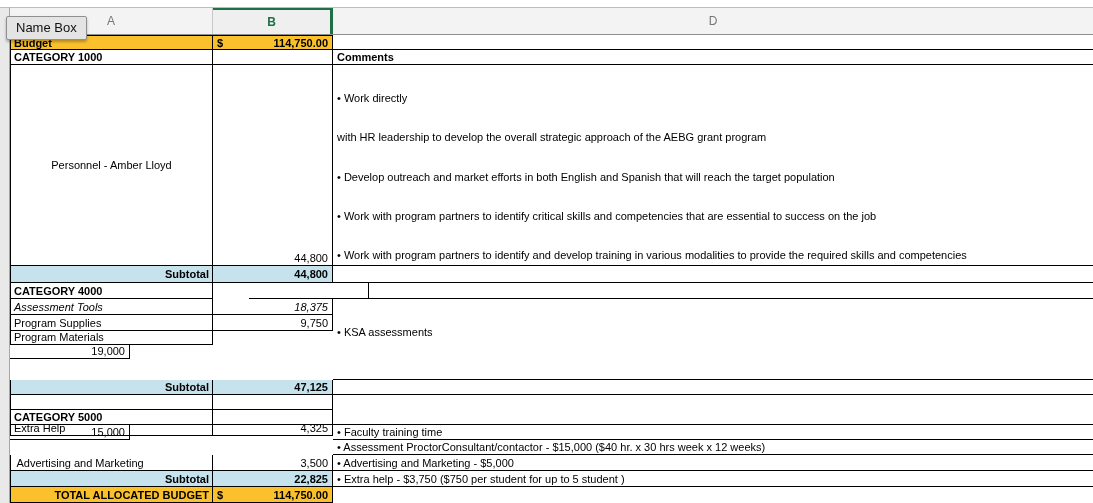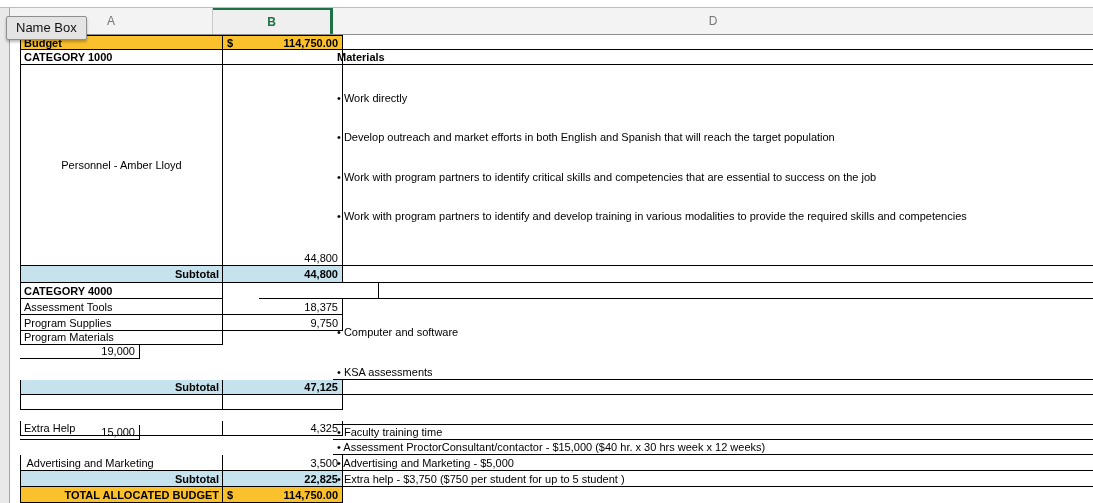--- a/index.html
+++ b/index.html
@@ -26,21 +26,21 @@
     position:absolute; left:0; top:7px; width:10px; height:496px;
     background:#E9E9E9; border-right:1px solid #A6A6A6; border-top:1px solid #BDBDBD;
   }
   .tooltip {
     position:absolute; left:6px; top:16px; z-index:9;
     background:#E4E4E4; border:1px solid #8F8F8F; border-radius:2px;
     padding:3px 9px 4px 9px; font-size:13px; color:#111;
     box-shadow:0 2px 3px rgba(0,0,0,.28); white-space:nowrap;
   }
   
-  .grid { position:absolute; left:10px; top:35px; width:323px; height:468px;margin-left:10px; }
+  .grid { position:absolute; left:10px; top:35px; width:323px; height:468px; }
   .row { position:absolute; left:0; display:flex; }
   .cell { position:relative; display:flex; align-items:center; overflow:hidden; white-space:pre; }
   .ca { width:203px; border-left:1px solid #000; border-right:1px solid #000; border-bottom:1px solid #000; padding:0 3px; }
   .cb { width:120px; border-right:1px solid #000; border-bottom:1px solid #000; padding:0 4px; }
   .bt { border-top:1px solid #000; }
   .bold { font-weight:bold; }
   .rt { justify-content:flex-end; text-align:right; }
   .ctr { justify-content:center; }
   .vbot { align-items:flex-end; padding-bottom:1px; }
   .gold { background:#FBC12D; }
@@ -92,21 +92,21 @@
     <div class="row" style="top:231px;height:17px;">
       <div class="cell ca blue bold rt">Subtotal</div>
       <div class="cell cb blue bold rt">44,800</div>
     </div>
 
     <div class="row" style="top:248px;height:16px;gap:36px;">
       <div class="cell ca bold">CATEGORY 4000</div>
       <div class="cell cb"></div>
     </div>
 
-    <div class="row" style="top:264px;height:16px;">
+    <div class="row" style="top:264px;height:16px;font-style:italic;">
       <div class="cell ca">Assessment Tools</div>
       <div class="cell cb rt">18,375</div>
     </div>
 
     <div class="row" style="top:280px;height:16px;">
       <div class="cell ca">Program Supplies</div>
       <div class="cell cb rt">9,750</div>
     </div>
 
     <div class="row" style="top:296px;height:49px;flex-direction:column;">
@@ -117,20 +117,24 @@
     <div class="row" style="top:345px;height:15px;">
       <div class="cell ca blue bold rt">Subtotal</div>
       <div class="cell cb blue bold rt">47,125</div>
     </div>
 
     <div class="row" style="top:360px;height:15px;">
       <div class="cell ca"></div>
       <div class="cell cb"></div>
     </div>
 
+    <div class="row" style="top:375px;height:15px;">
+      <div class="cell ca bold">CATEGORY 5000</div>
+      <div class="cell cb"></div>
+    </div>
 
     <div class="row" style="top:390px;height:15px;">
       <div class="cell cb rt">15,000</div>
     </div>
 
     <div class="row" style="top:386px;height:15px;">
       <div class="cell ca">Extra Help</div>
       <div class="cell cb rt">4,325</div>
     </div>
 
@@ -148,43 +152,43 @@
       <div class="cell ca gold bold rt">TOTAL ALLOCATED BUDGET</div>
       <div class="cell cb gold bold money">
         <span>$</span>
         <span>114,750.00</span>
       </div>
     </div>
   </div>
 
   <div class="dcol">
     <div class="dc db" style="top:0;height:15px;"></div>
-    <div class="dc db bold" style="top:15px;height:15px;">Materials</div>
+    <div class="dc db bold" style="top:15px;height:15px;">Comments</div>
 
     <div class="dc db dblock" style="top:30px;height:201px;">
       <div class="firstline">
         <span>• Work directly</span>
       </div>
+      <div class="dline">with HR leadership to develop the overall strategic approach of the AEBG grant program</div>
       <div class="dline">• Develop outreach and market efforts in both English and Spanish that will reach the target population</div>
       <div class="dline">• Work with program partners to identify critical skills and competencies that are essential to success on the job</div>
       <div class="dline">• Work with program partners to identify and develop training in various modalities to provide the required skills and competencies</div>
       
       
       
       
       
       
       
     </div>
 
     <div class="dc db" style="top:231px;height:17px;"></div>
     <div class="dc db" style="top:248px;height:16px;"></div>
 
     <div class="dc db dblock" style="top:264px;height:81px;">
-      <div class="dline4">• Computer and software</div>
       <div class="dline4">• KSA assessments</div>
       
       
       
     </div>
 
     <div class="dc db" style="top:345px;height:15px;"></div>
     <div class="dc db" style="top:375px;height:15px;"></div>
     <div class="dc db" style="top:390px;height:15px;">• Faculty training time</div>
     <div class="dc db" style="top:405px;height:15px;">• Assessment ProctorConsultant/contactor - $15,000 ($40 hr. x 30 hrs week x 12 weeks)</div>

